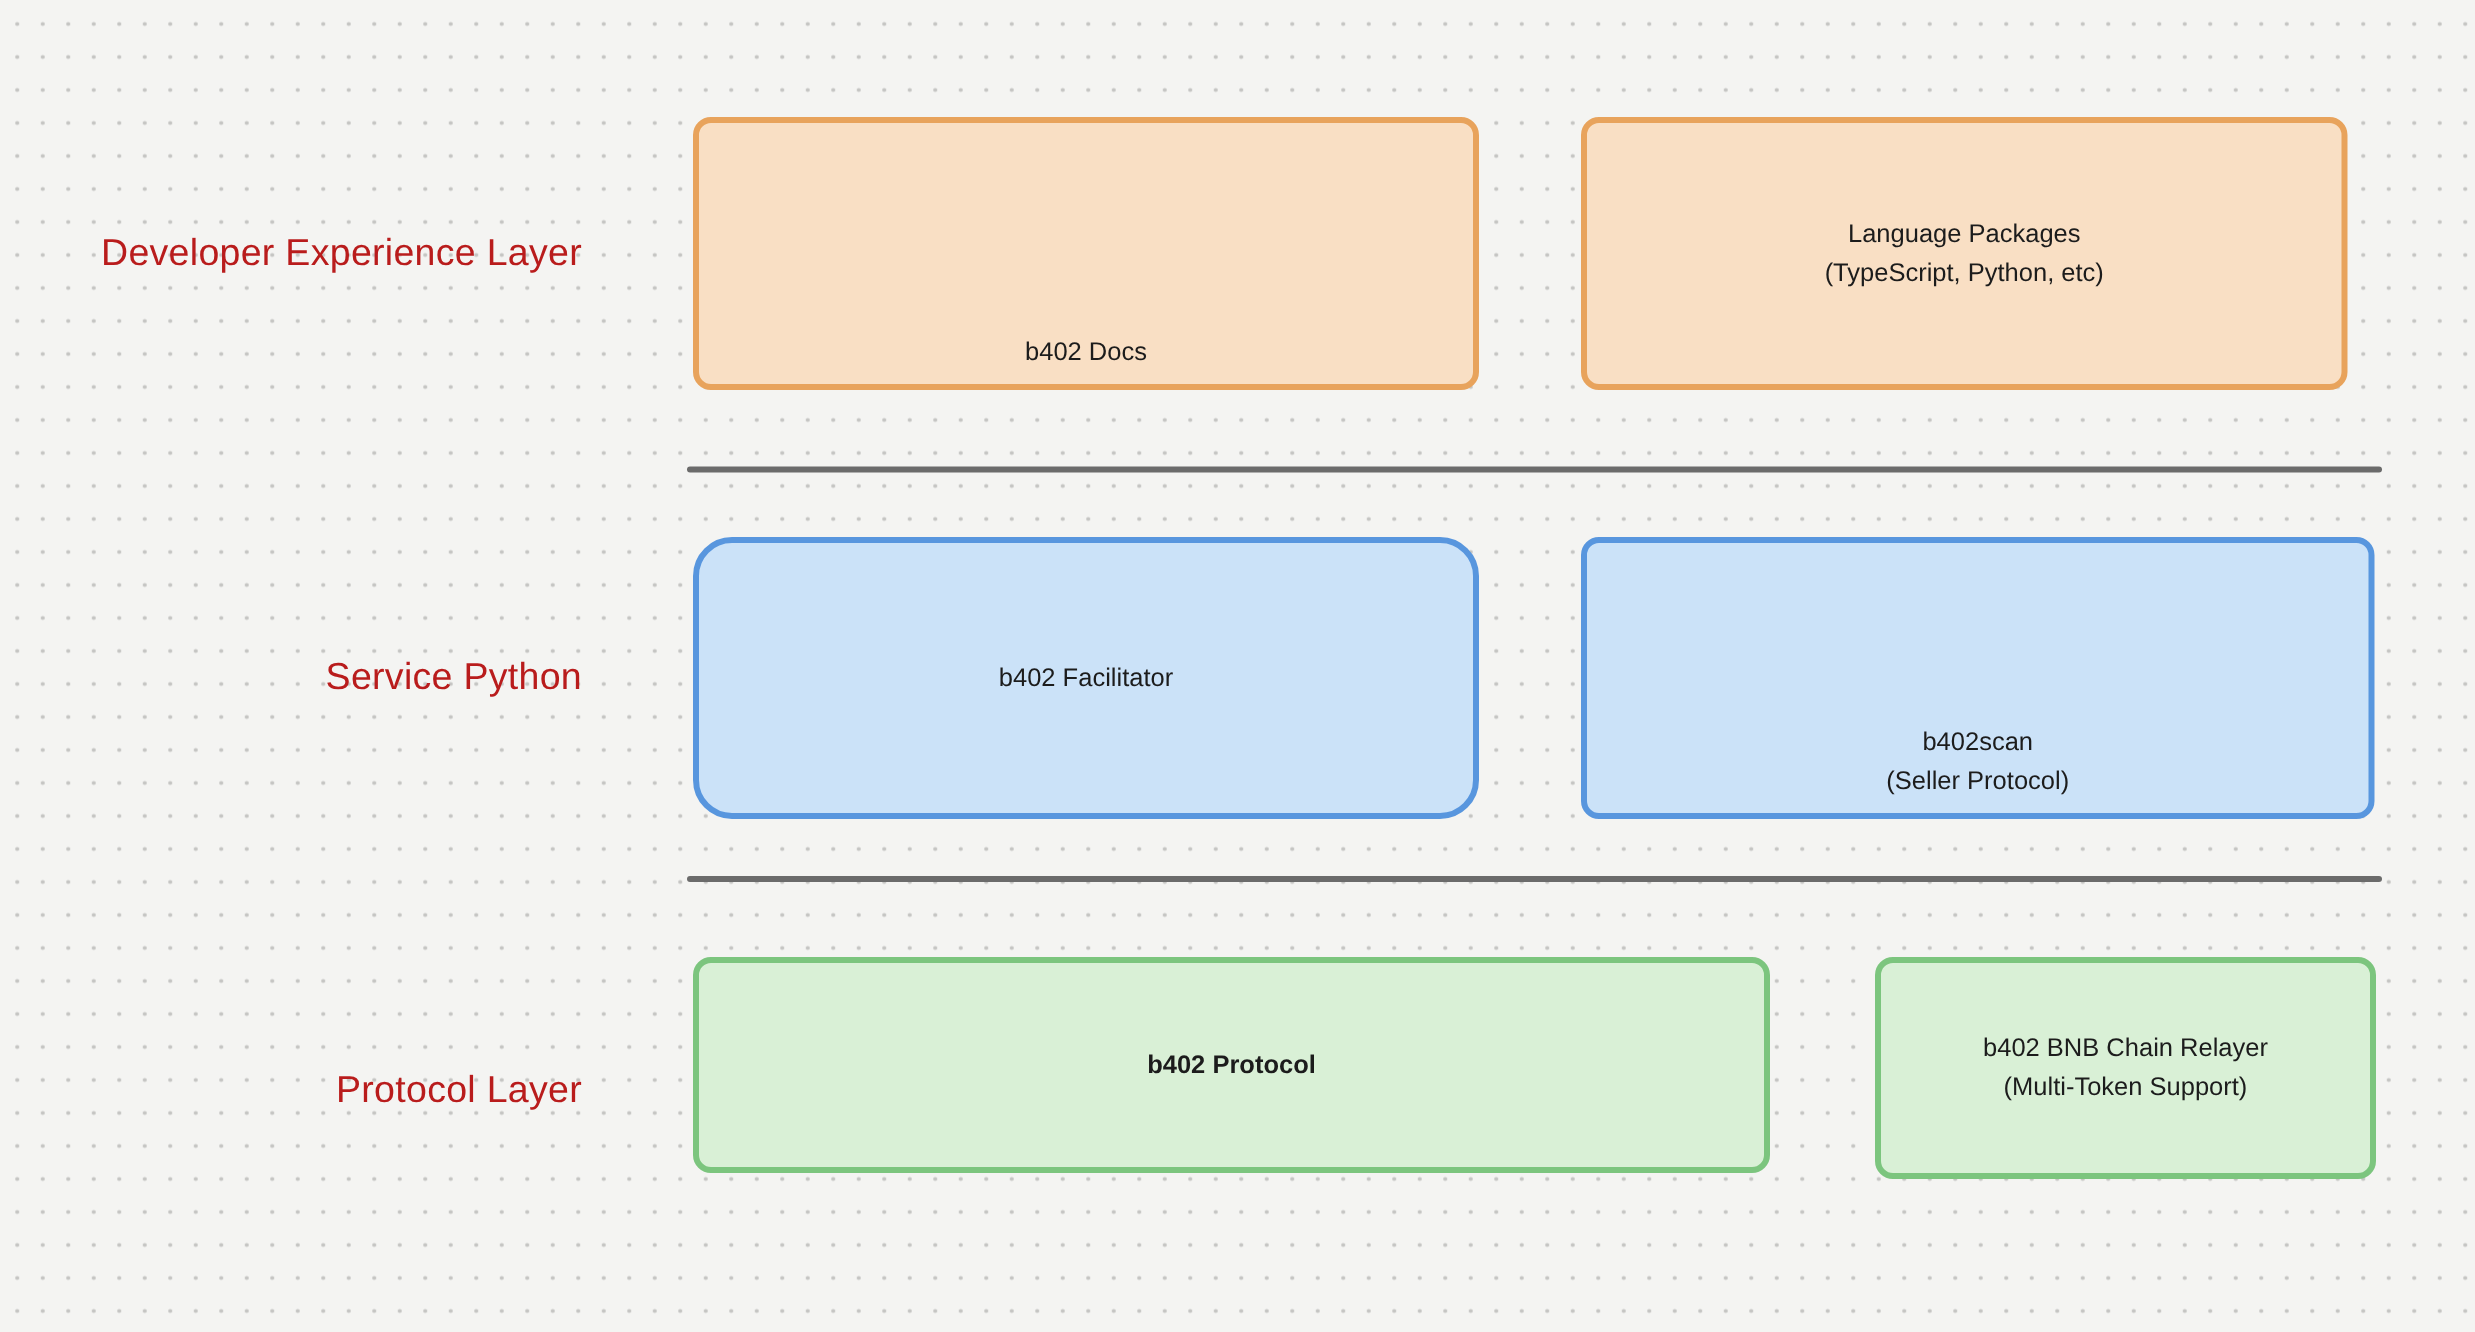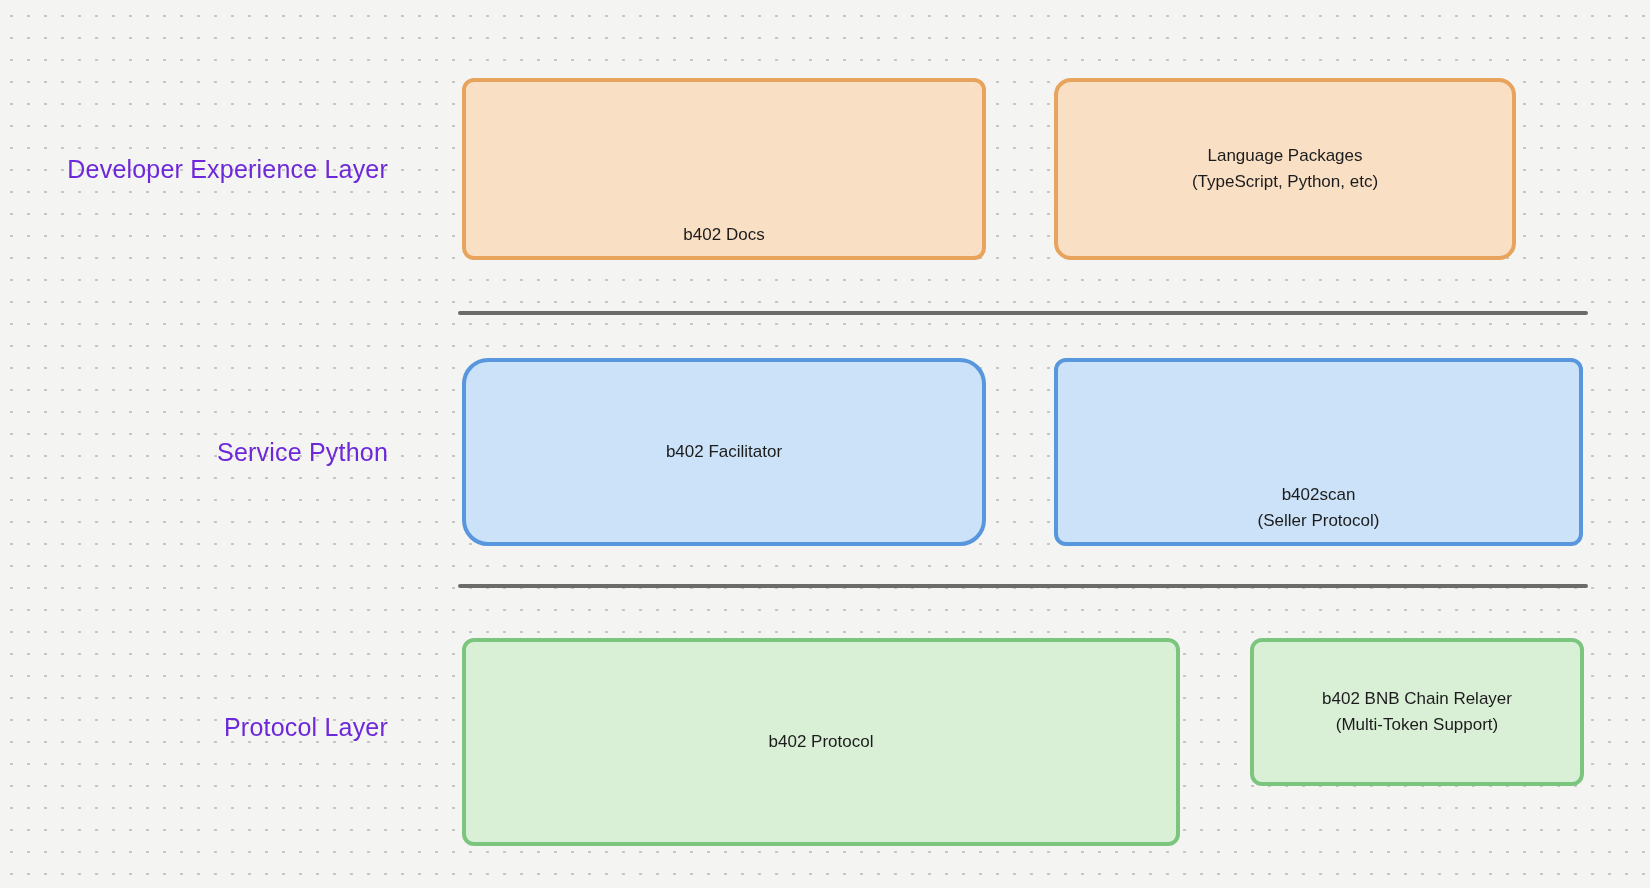--- a/index.html
+++ b/index.html
@@ -19,21 +19,21 @@
     color: #1c1c1c;
   }
 
   .layer-label {
     position: absolute;
     right: 1262px;
     transform: translateY(-50%);
     white-space: nowrap;
     font-size: 25px;
     letter-spacing: 0.2px;
-    color: #6d28d9;
+    color: #b91c1c;
     text-align: right;
   }
   .label-dev      { top: 169px; }
   .label-service  { top: 452px; }
   .label-protocol { top: 727px; }
 
   .node {
     position: absolute;
     box-sizing: border-box;
     border: 4px solid;
@@ -46,24 +46,24 @@
     font-size: 17px;
     line-height: 26px;
     color: #1c1c1c;
     padding: 8px 14px;
   }
   .node-orange { background: #f9dfc4; border-color: #e8a35c; }
   .node-blue   { background: #cbe2f8; border-color: #5896de; }
   .node-green  { background: #d9f0d6; border-color: #7cc57e; }
 
   .node-o1 { left: 462px;  top: 78px;  width: 524px; height: 182px; justify-content: flex-end; }
-  .node-o2 { left: 1054px; top: 78px;  width: 462px; height: 182px; border-radius: 17px; }
+  .node-o2 { left: 1054px; top: 78px;  width: 511px; height: 182px; }
   .node-b1 { left: 462px;  top: 358px; width: 524px; height: 188px; border-radius: 26px; }
   .node-b2 { left: 1054px; top: 358px; width: 529px; height: 188px; justify-content: flex-end; }
-  .node-g1 { left: 462px;  top: 638px; width: 718px; height: 208px; }
+  .node-g1 { left: 462px;  top: 638px; width: 718px; height: 144px; font-weight: bold; }
   .node-g2 { left: 1250px; top: 638px; width: 334px; height: 148px; }
 
   .divider {
     position: absolute;
     left: 458px;
     width: 1130px;
     height: 4px;
     border-radius: 2px;
     background: #6b6b6b;
   }

